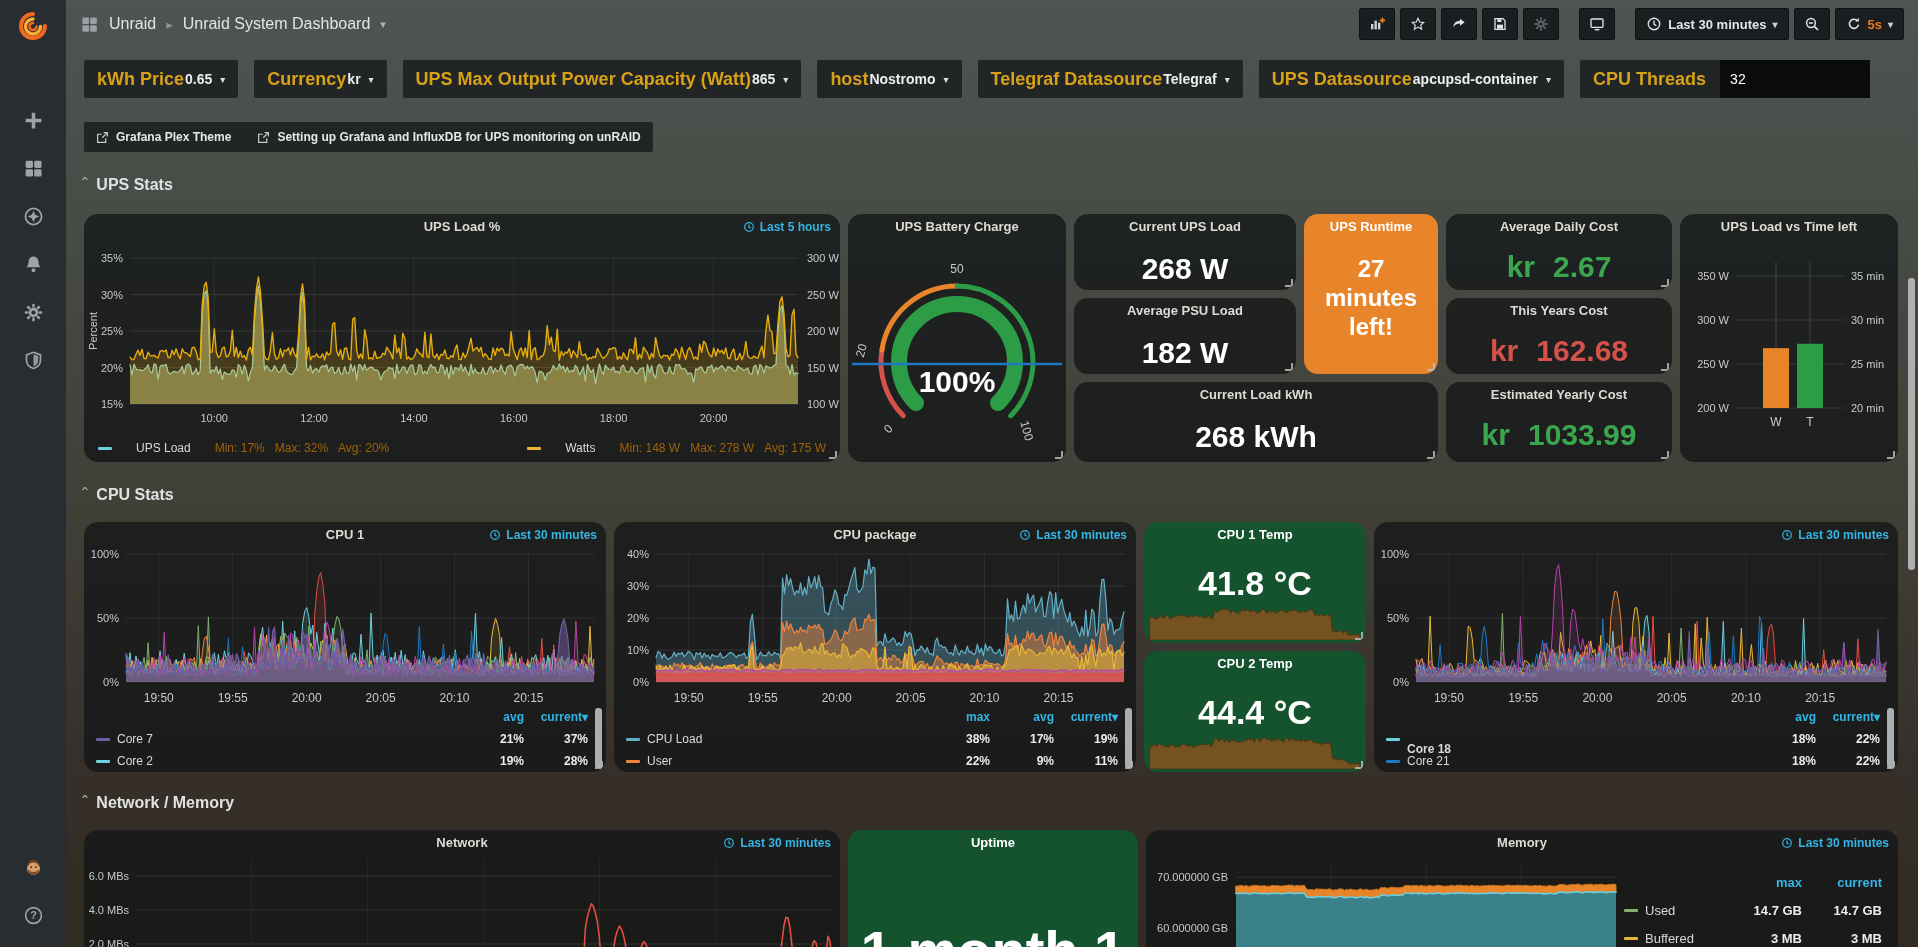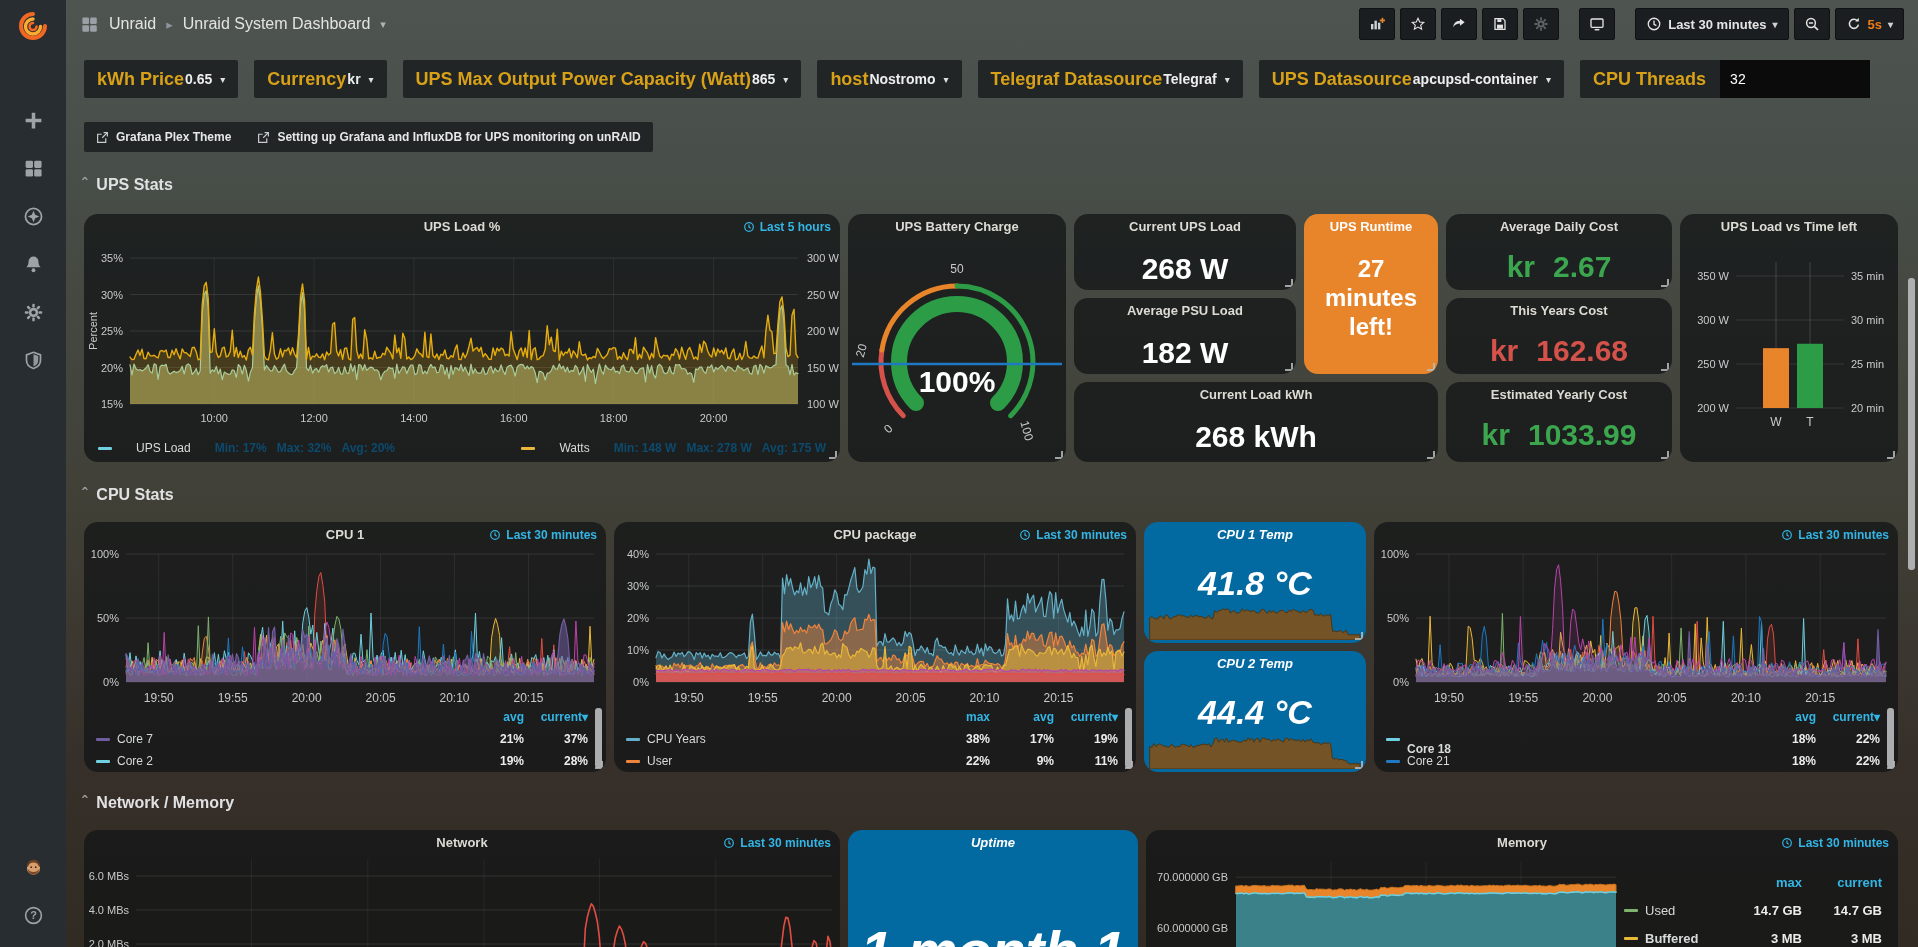--- a/index.html
+++ b/index.html
@@ -46,31 +46,31 @@
   .panel::after{content:"";position:absolute;right:3px;bottom:3px;width:6px;height:6px;border-right:2px solid #b9bcbe;border-bottom:2px solid #b9bcbe;opacity:.85;}
   .ptitle{position:absolute;top:0;left:0;right:0;height:25px;line-height:25px;text-align:center;font-size:13px;font-weight:bold;color:#dddbd4;z-index:2;cursor:pointer;}
   .trchip{position:absolute;top:6px;right:9px;display:flex;align-items:center;gap:5px;color:#33B5E5;font-size:12px;font-weight:bold;z-index:2;}
   .trchip svg{width:12px;height:12px;}
   .chart{position:absolute;left:0;top:24px;}
   .statv{position:absolute;left:0;right:0;text-align:center;font-weight:bold;color:#fff;}
   .big30{font-size:30px;top:38px;}
   .cost{display:flex;justify-content:center;align-items:baseline;gap:18px;font-size:30px;font-weight:bold;position:absolute;left:0;right:0;top:36px;}
   .c-green{color:#3CA64F;}
   .c-red{color:#D4524A;}
-  .panel.green{background:#0369a1;font-style:italic;}
+  .panel.green{background:#14532d;}
   .panel.orange{background:#E8852B;}
   .runtimev{position:absolute;left:6px;right:6px;top:40px;text-align:center;font-size:24px;line-height:29px;font-weight:bold;color:#fff;}
   .tempv{position:absolute;left:0;right:0;top:42px;text-align:center;font-size:34px;font-weight:bold;color:#fff;}
   .uptimev{position:absolute;left:0;right:0;top:88px;text-align:center;font-size:56px;font-weight:bold;color:#fff;white-space:nowrap;}
   
   .upsleg{position:absolute;left:14px;right:14px;top:227px;display:flex;justify-content:space-between;font-size:12px;}
   .lgroup{display:flex;align-items:center;gap:24px;}
   .dash{width:14px;height:3px;border-radius:1px;display:inline-block;}
   .lname{color:#d8d9da;cursor:pointer;}
-  .lstats{color:#0c4a6e;font-weight:bold;}
+  .lstats{color:#a16207;font-weight:normal;}
   .leg-table{position:absolute;left:12px;right:18px;top:184px;font-size:12px;font-weight:bold;color:#ececec;}
   .leg-row{display:flex;align-items:center;height:22px;}
   .leg-name{display:flex;align-items:center;gap:7px;flex:1;cursor:pointer;}
   .leg-col{width:64px;text-align:right;}
   .leg-head{color:#33B5E5;cursor:pointer;}
   .memleg{position:absolute;right:16px;top:38px;width:258px;font-size:13px;font-weight:bold;color:#ececec;}
   .memleg .leg-row{height:28px;}
   .memleg .leg-col{width:80px;}
   .vscroll{position:absolute;width:7px;border-radius:3px;background:#b7babb;opacity:.92;z-index:9;}
 </style>
@@ -564,21 +564,21 @@
   <div class="leg-table">
       <div class="leg-row">
         <div class="leg-name"></div>
         <div class="leg-col leg-head">max</div>
         <div class="leg-col leg-head">avg</div>
         <div class="leg-col leg-head">current▾</div>
       </div>
       <div class="leg-row">
         <div class="leg-name">
           <span class="dash" style="background: rgb(100, 176, 200);"></span>
-          <span style="font-weight: normal; color: rgb(216, 217, 218);">CPU Years</span>
+          <span style="font-weight: normal; color: rgb(216, 217, 218);">CPU Load</span>
         </div>
         <div class="leg-col">38%</div>
         <div class="leg-col">17%</div>
         <div class="leg-col">19%</div>
       </div>
       <div class="leg-row">
         <div class="leg-name">
           <span class="dash" style="background: rgb(239, 132, 60);"></span>
           <span style="font-weight: normal; color: rgb(216, 217, 218);">User</span>
         </div>
@@ -738,21 +738,21 @@
         <div class="leg-name">
           <span class="dash" style="background: rgb(126, 178, 109);"></span>
           <span style="font-weight: normal; color: rgb(216, 217, 218);">Used</span>
         </div>
         <div class="leg-col">14.7 GB</div>
         <div class="leg-col">14.7 GB</div>
       </div>
       <div class="leg-row">
         <div class="leg-name">
           <span class="dash" style="background: rgb(234, 184, 57);"></span>
-          <span style="font-weight: bold; color: rgb(216, 217, 218);">Buffered</span>
+          <span style="font-weight: normal; color: rgb(216, 217, 218);">Buffered</span>
         </div>
         <div class="leg-col">3 MB</div>
         <div class="leg-col">3 MB</div>
       </div>
     </div>
 </div>
 
 <div class="vscroll" style="right:3px;top:278px;height:292px;"></div>
 
 </body></html>

